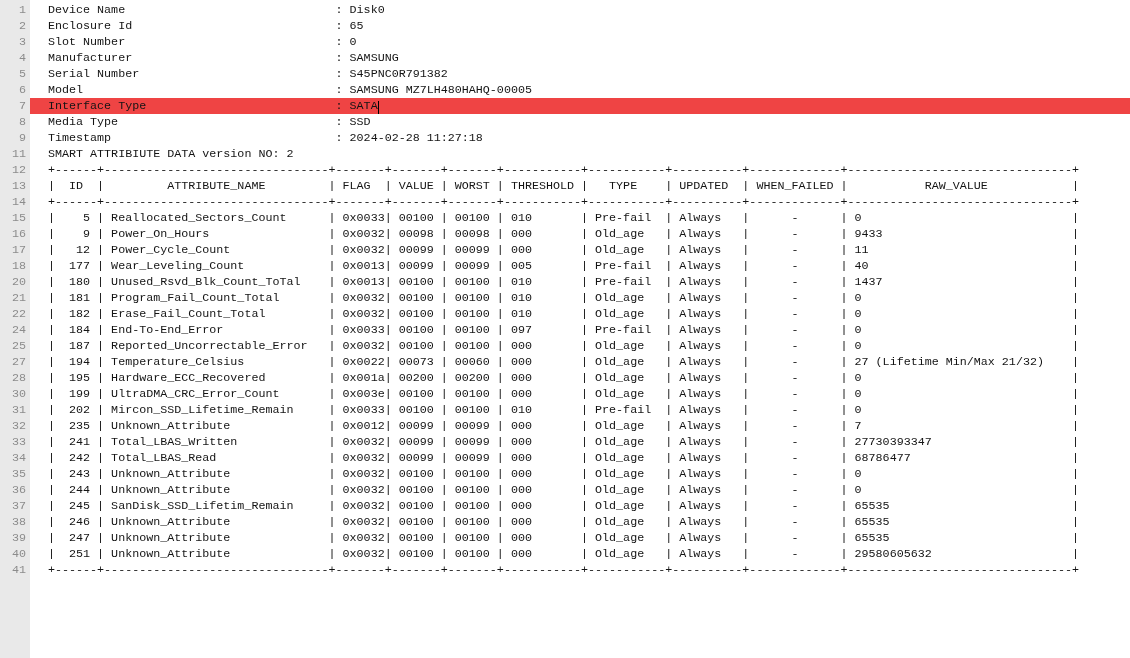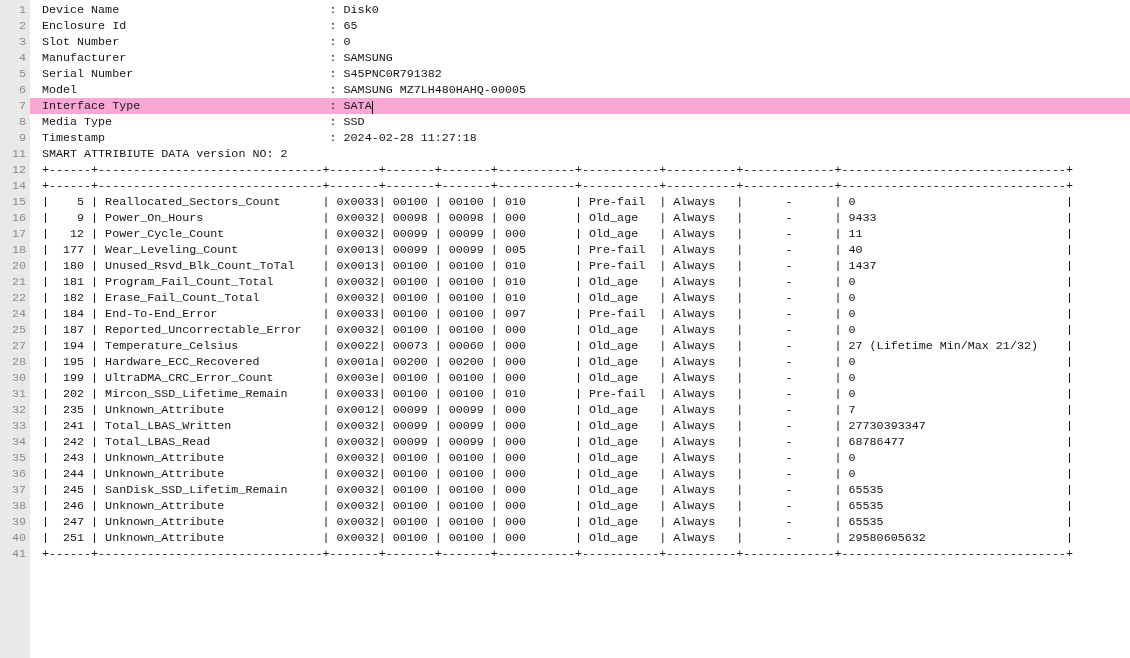--- a/index.html
+++ b/index.html
@@ -24,25 +24,25 @@
     flex:0 0 30px;
     box-sizing:border-box;
     padding-right:4px;
     text-align:right;
     color:#8c8c8c;
     user-select:none;
   }
   .ltxt{
     flex:1 1 auto;
     box-sizing:border-box;
-    padding-left:12px;
+    padding-left:18px;
     white-space:pre;
     overflow:hidden;
   }
-  .current .ltxt{background:#f9a8d4;}
+  .current .ltxt{background:#ef4444;}
   .caret{
     display:inline-block;
     width:1px;height:13px;
     background:#000;
     vertical-align:text-bottom;
     position:relative;top:1px;
   }
 </style>
 </head>
 <body>
@@ -88,20 +88,24 @@
       </div>
       <div class="code-row">
         <div class="ln">11</div>
         <div class="ltxt">SMART ATTRIBIUTE DATA version NO: 2</div>
       </div>
       <div class="code-row">
         <div class="ln">12</div>
         <div class="ltxt">+------+--------------------------------+-------+-------+-------+-----------+-----------+----------+-------------+--------------------------------+</div>
       </div>
       <div class="code-row">
+        <div class="ln">13</div>
+        <div class="ltxt">|  ID  |         ATTRIBUTE_NAME         | FLAG  | VALUE | WORST | THRESHOLD |   TYPE    | UPDATED  | WHEN_FAILED |           RAW_VALUE            |</div>
+      </div>
+      <div class="code-row">
         <div class="ln">14</div>
         <div class="ltxt">+------+--------------------------------+-------+-------+-------+-----------+-----------+----------+-------------+--------------------------------+</div>
       </div>
       <div class="code-row">
         <div class="ln">15</div>
         <div class="ltxt">|    5 | Reallocated_Sectors_Count      | 0x0033| 00100 | 00100 | 010       | Pre-fail  | Always   |      -      | 0                              |</div>
       </div>
       <div class="code-row">
         <div class="ln">16</div>
         <div class="ltxt">|    9 | Power_On_Hours                 | 0x0032| 00098 | 00098 | 000       | Old_age   | Always   |      -      | 9433                           |</div>

